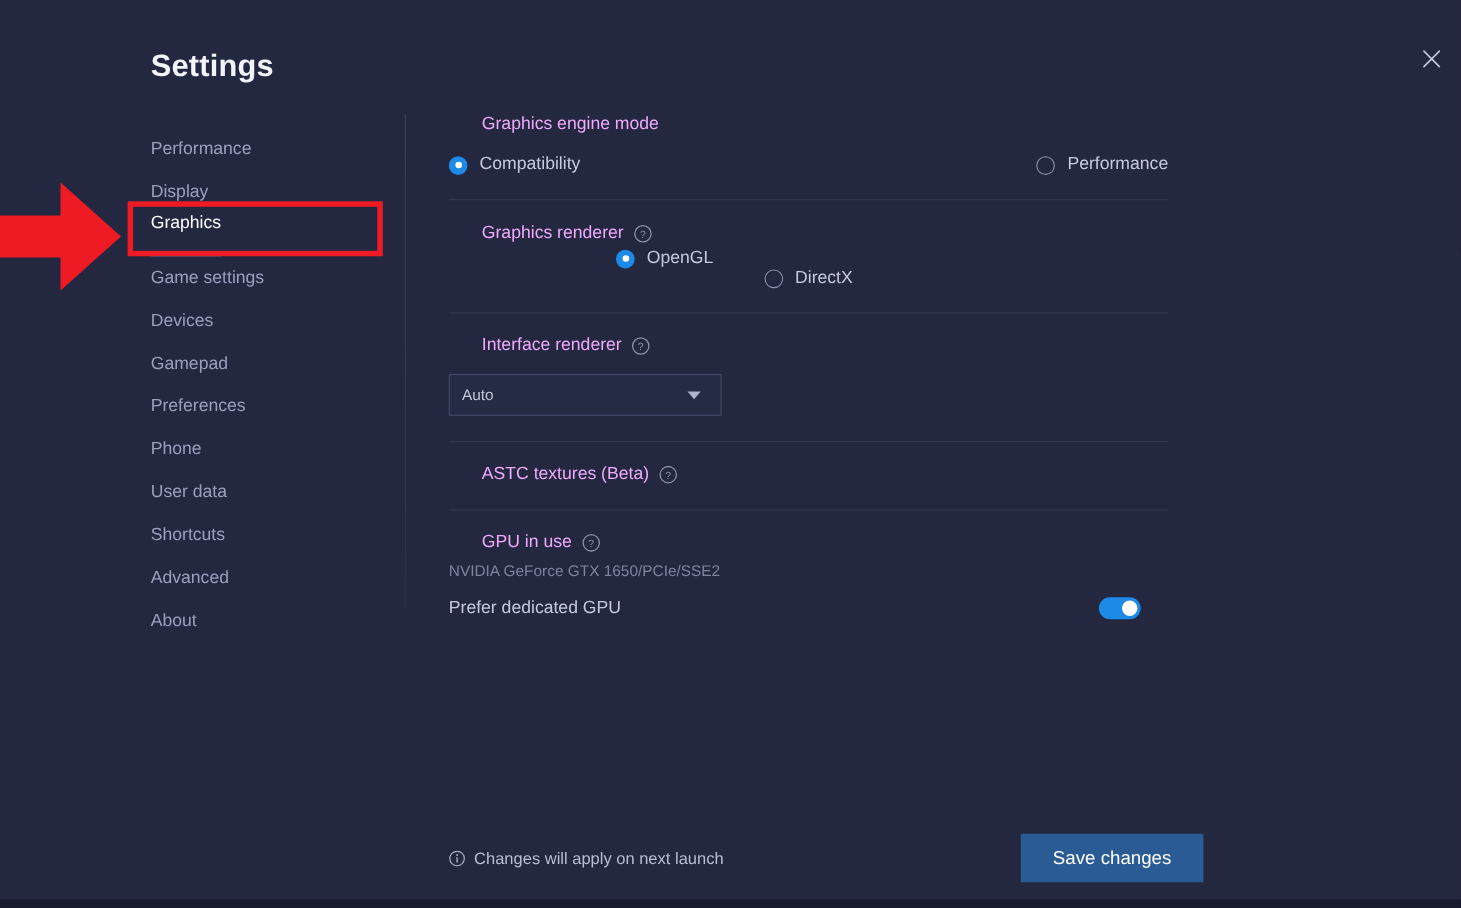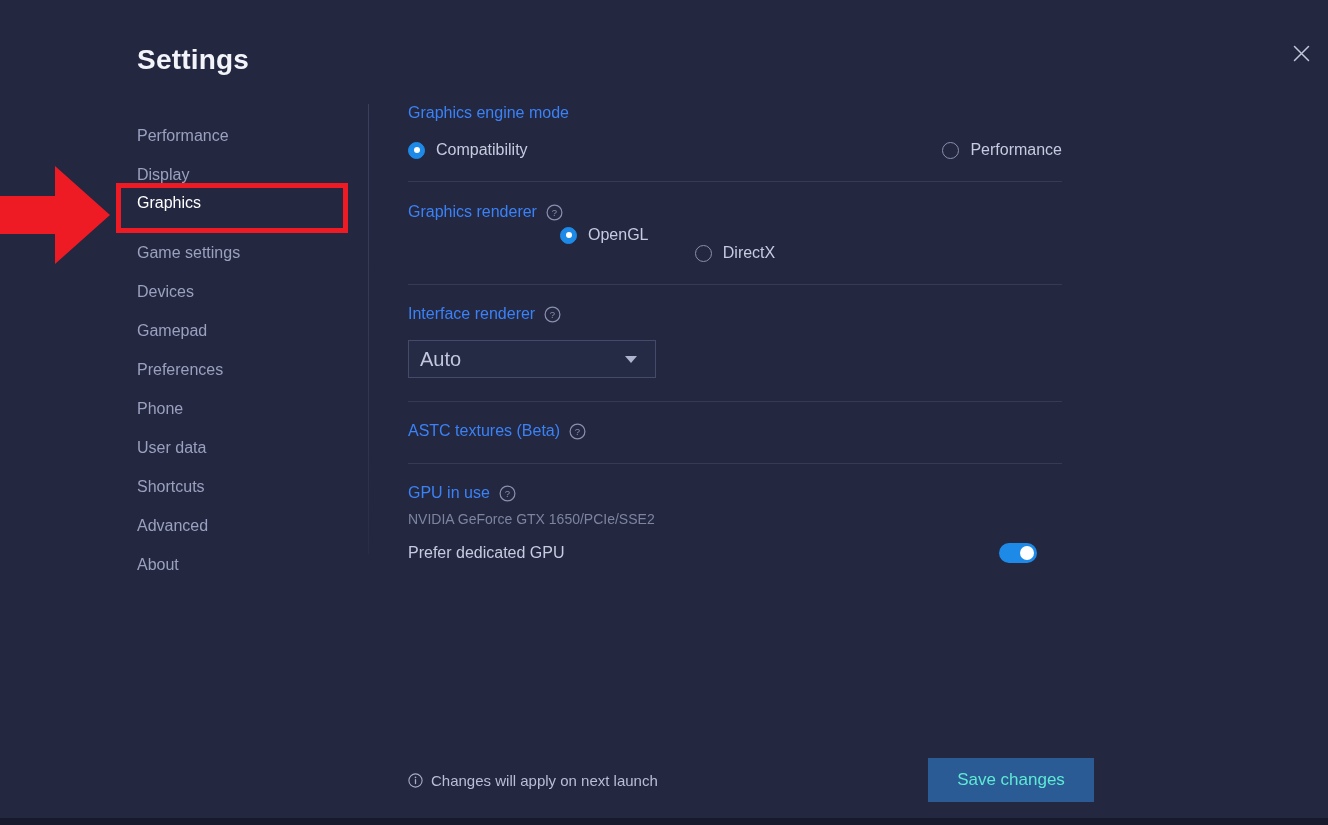--- a/index.html
+++ b/index.html
@@ -80,24 +80,25 @@
 
   
   #main {
     position: absolute;
     left: 408px; top: 104px;
     width: 654px;
   }
   .group { position: relative; }
   .group-title {
     font-size: 16px;
-    color: #3b82f6;
+    color: #f0abfc;
     display: flex;
     align-items: center;
     gap: 9px;
+    margin-left: 30px;
   }
   .help-icon {
     width: 17px; height: 17px;
     display: inline-flex;
     align-items: center; justify-content: center;
     cursor: pointer;
     flex: none;
   }
   .divider {
     height: 1px;
@@ -149,21 +150,21 @@
   .select-box {
     width: 248px;
     height: 38px;
     box-sizing: border-box;
     border: 1px solid #444a68;
     background: #262b45;
     display: flex;
     align-items: center;
     justify-content: space-between;
     padding: 0 12px 0 11px;
-    font-size: 20px;
+    font-size: 14px;
     color: #c2c7dd;
     cursor: pointer;
   }
   .caret {
     width: 0; height: 0;
     border-left: 6px solid transparent;
     border-right: 6px solid transparent;
     border-top: 7px solid #aeb4cd;
     margin-right: 6px;
   }
@@ -212,21 +213,21 @@
   #footer-note {
     display: flex;
     align-items: center;
     gap: 8px;
     font-size: 15px;
     color: #b9bed4;
   }
   #save-btn {
     width: 166px; height: 44px;
     background: #2a5b94;
-    color: #5eead4;
+    color: #ffffff;
     border: none;
     font-size: 17px;
     font-family: "Liberation Sans", sans-serif;
     cursor: pointer;
   }
 
   
   #anno-box {
     position: absolute;
     left: 116px; top: 183px;

